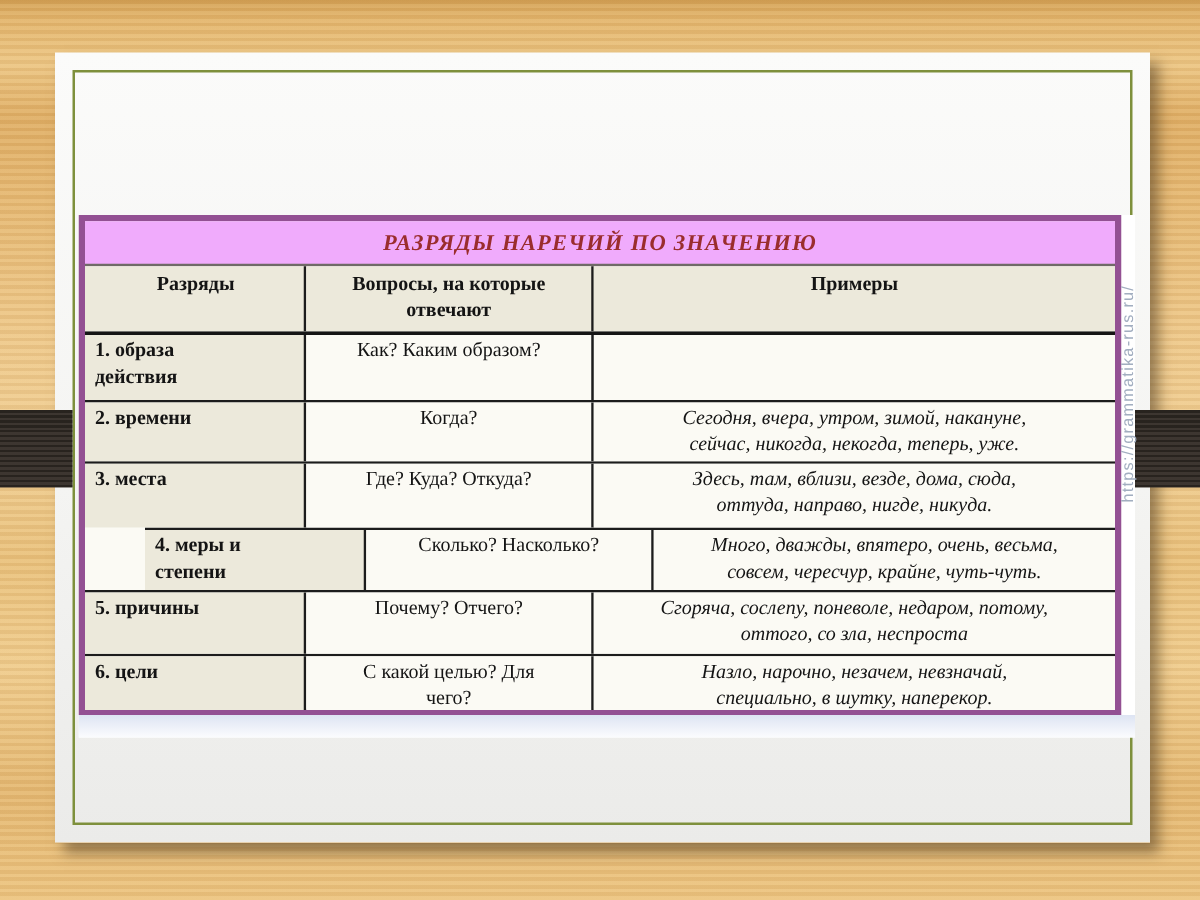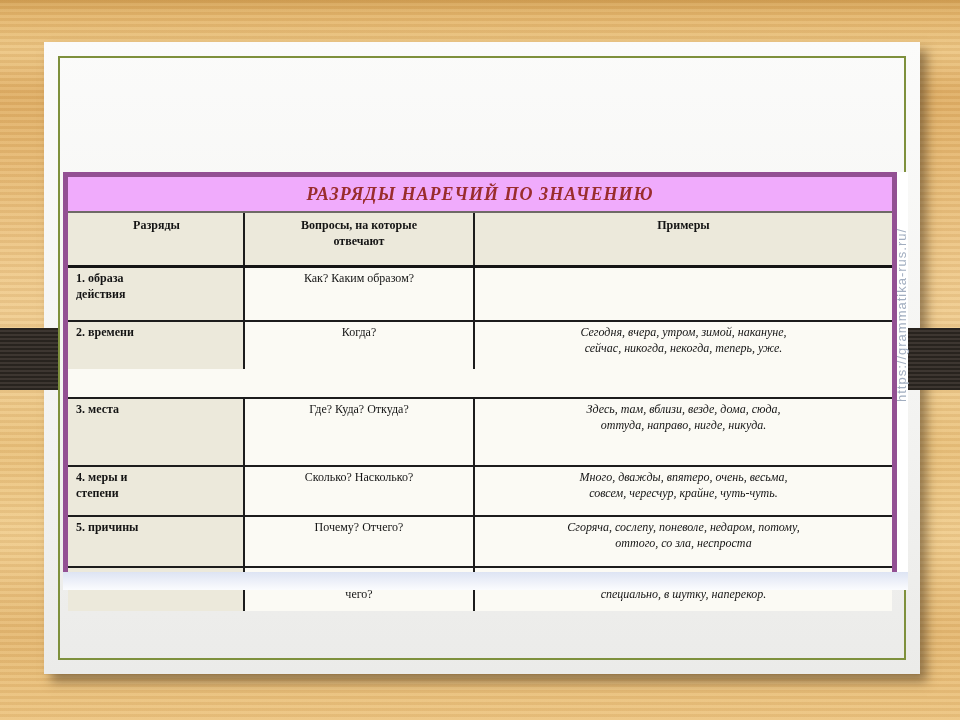--- a/index.html
+++ b/index.html
@@ -58,28 +58,28 @@
     background:#f0abfc; border-bottom:2px solid #6f6a66;
     display:flex; align-items:center; justify-content:center;
     color:#9a2d2d; font-weight:bold; font-style:italic;
     font-size:18px; letter-spacing:1px;
   }
 
   .trow { display:grid; grid-template-columns:177px 230px 1fr; box-sizing:border-box; }
   .header-row { height:55px; border-bottom:3px solid #151515; }
   .r1 { height:52px; }
   .r2 { height:49px; border-top:2px solid #1c1c1c; }
-  .r3 { height:68px; border-top:2px solid #1c1c1c;margin-top:28px; }
-  .r4 { height:50px; border-top:2px solid #1c1c1c; }
+  .r3 { height:53px; border-top:2px solid #1c1c1c; }
+  .r4 { height:50px; border-top:2px solid #1c1c1c;margin-left:48px; }
   .r5 { height:51px; border-top:2px solid #1c1c1c; }
   .r6 { height:45px; border-top:2px solid #1c1c1c; }
 
   .cell {
     box-sizing:border-box; padding:3px 6px 12px;
-    font-size:12px; line-height:1.3; white-space:pre-line; overflow:hidden;
+    font-size:16px; line-height:1.3; white-space:pre-line; overflow:hidden;
   }
   .c1 {
     background:#ece9db; border-right:2px solid #1c1c1c;
     font-weight:bold; text-align:left; padding-left:8px;
   }
   .c2 { background:#fbfaf4; border-right:2px solid #1c1c1c; text-align:center; }
   .c3 { background:#fbfaf4; text-align:center; font-style:italic; }
   .hc {
     background:#ece9db; font-weight:bold; font-style:normal;
     text-align:center; padding-top:5px;

